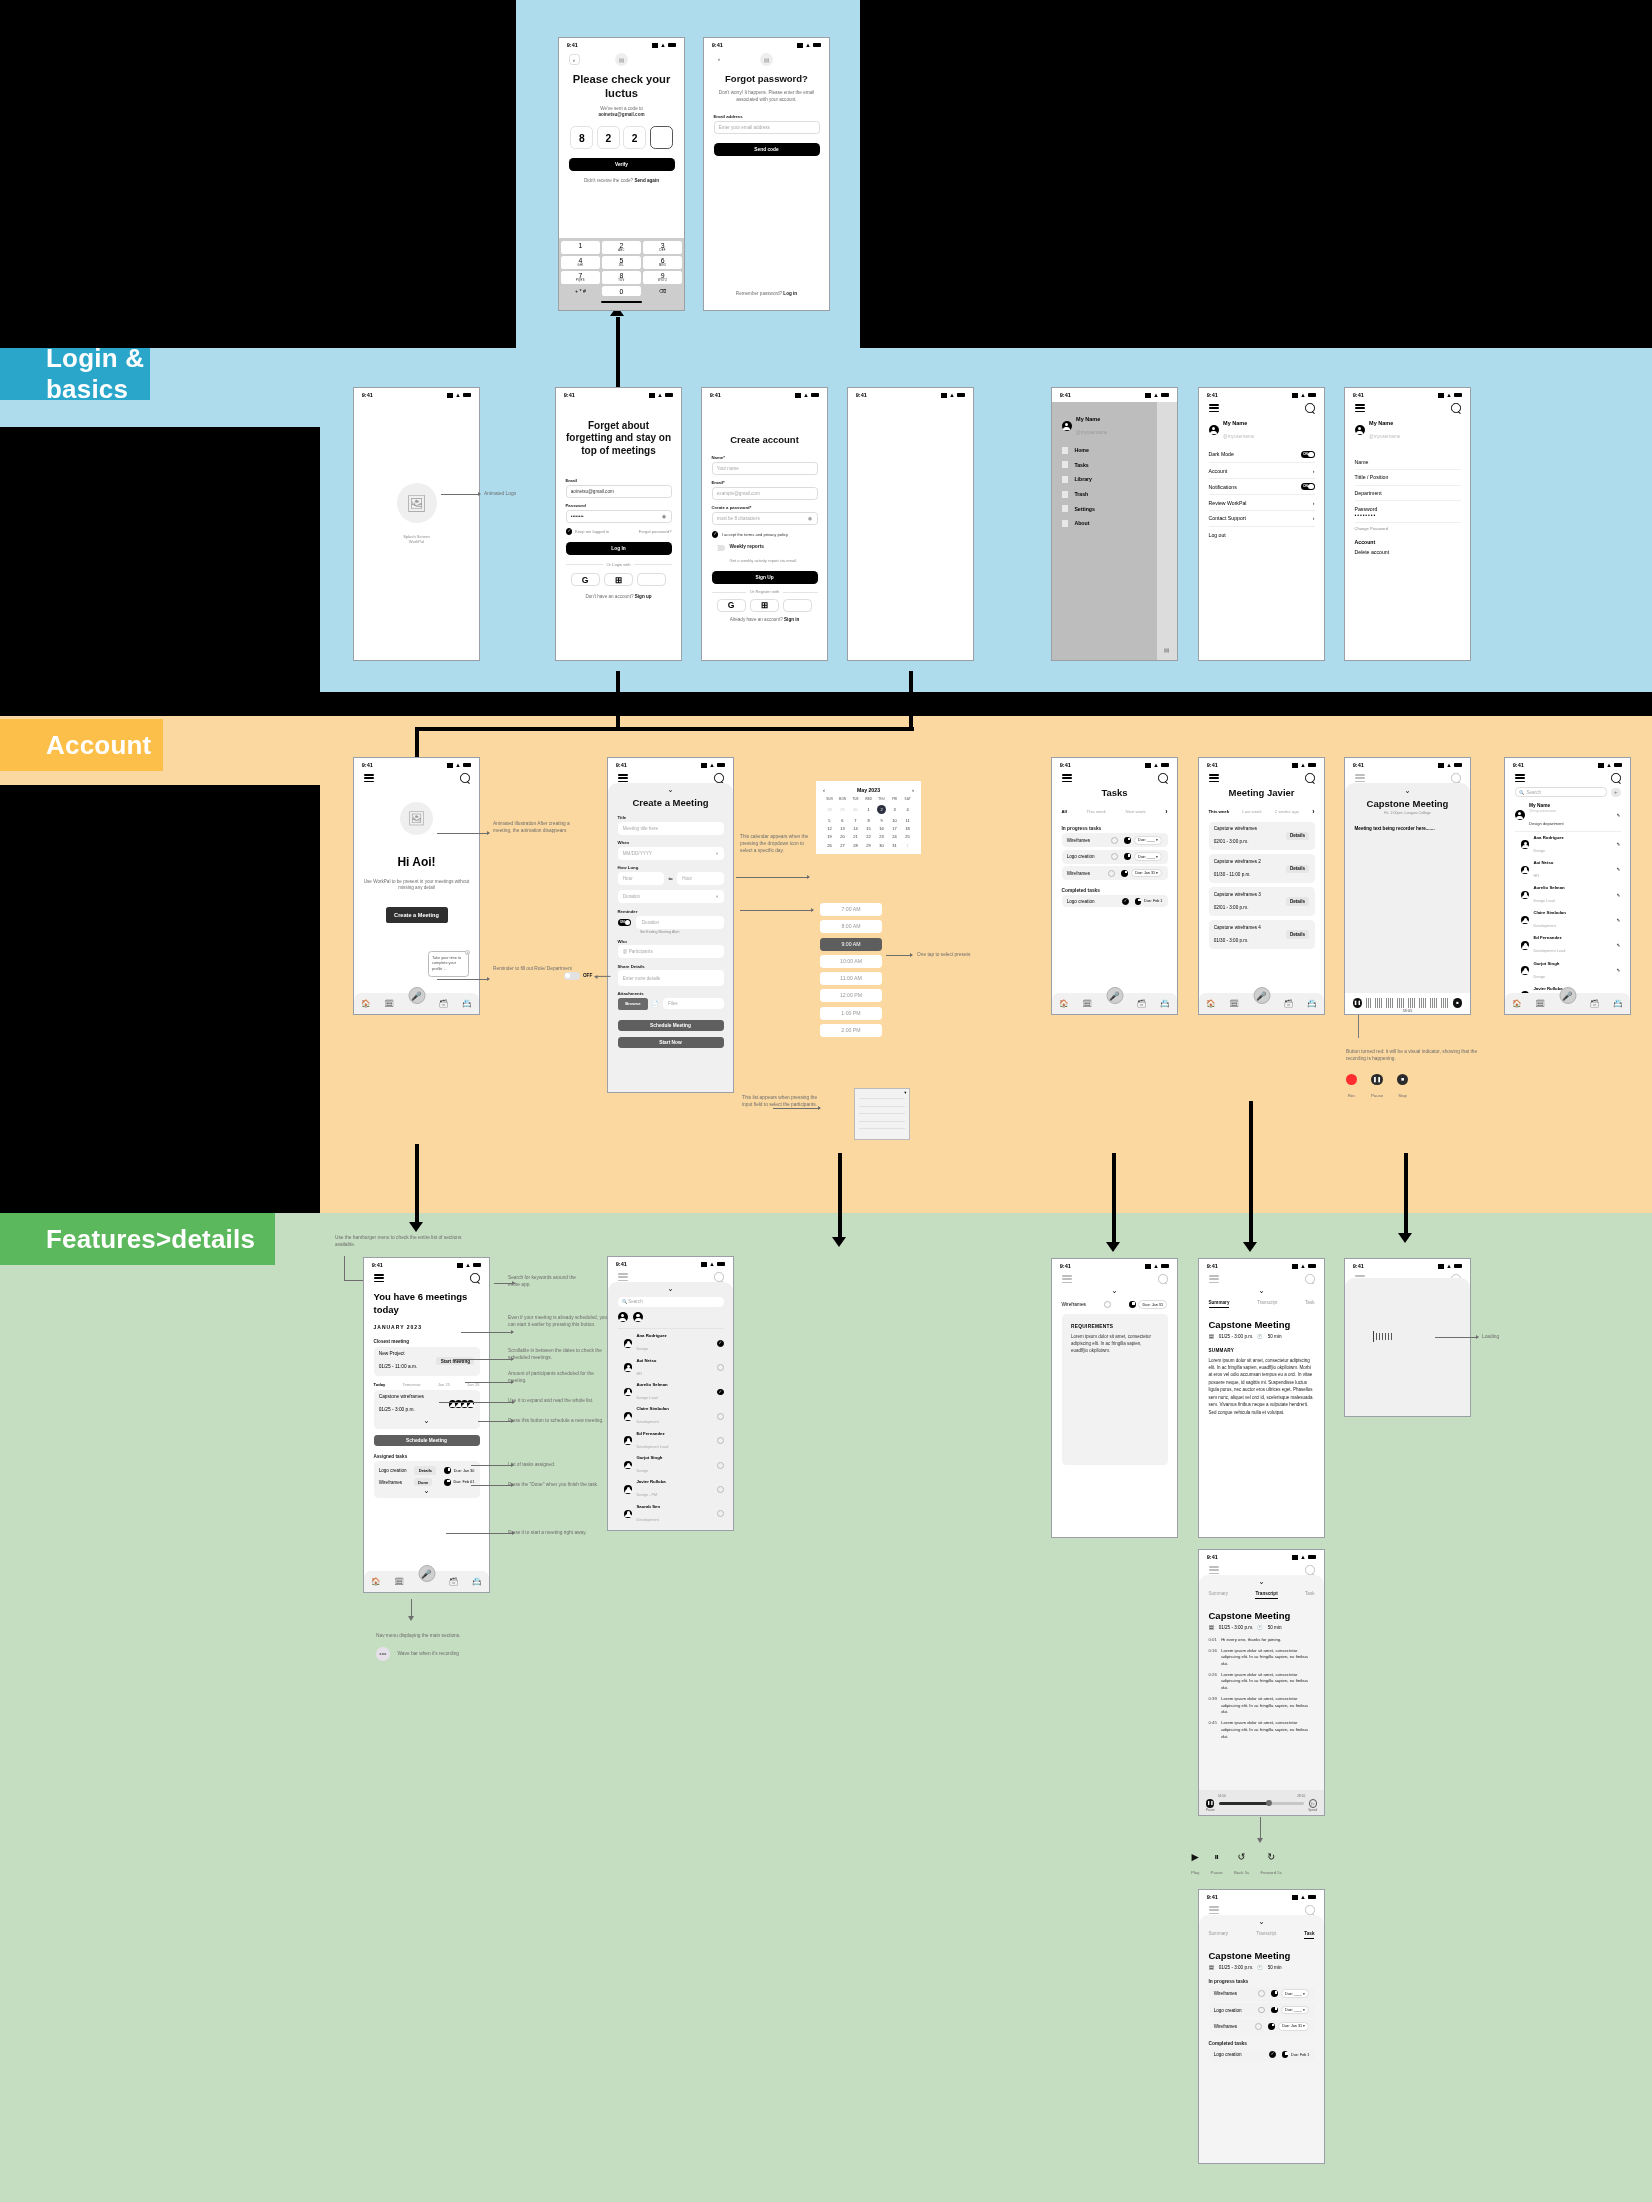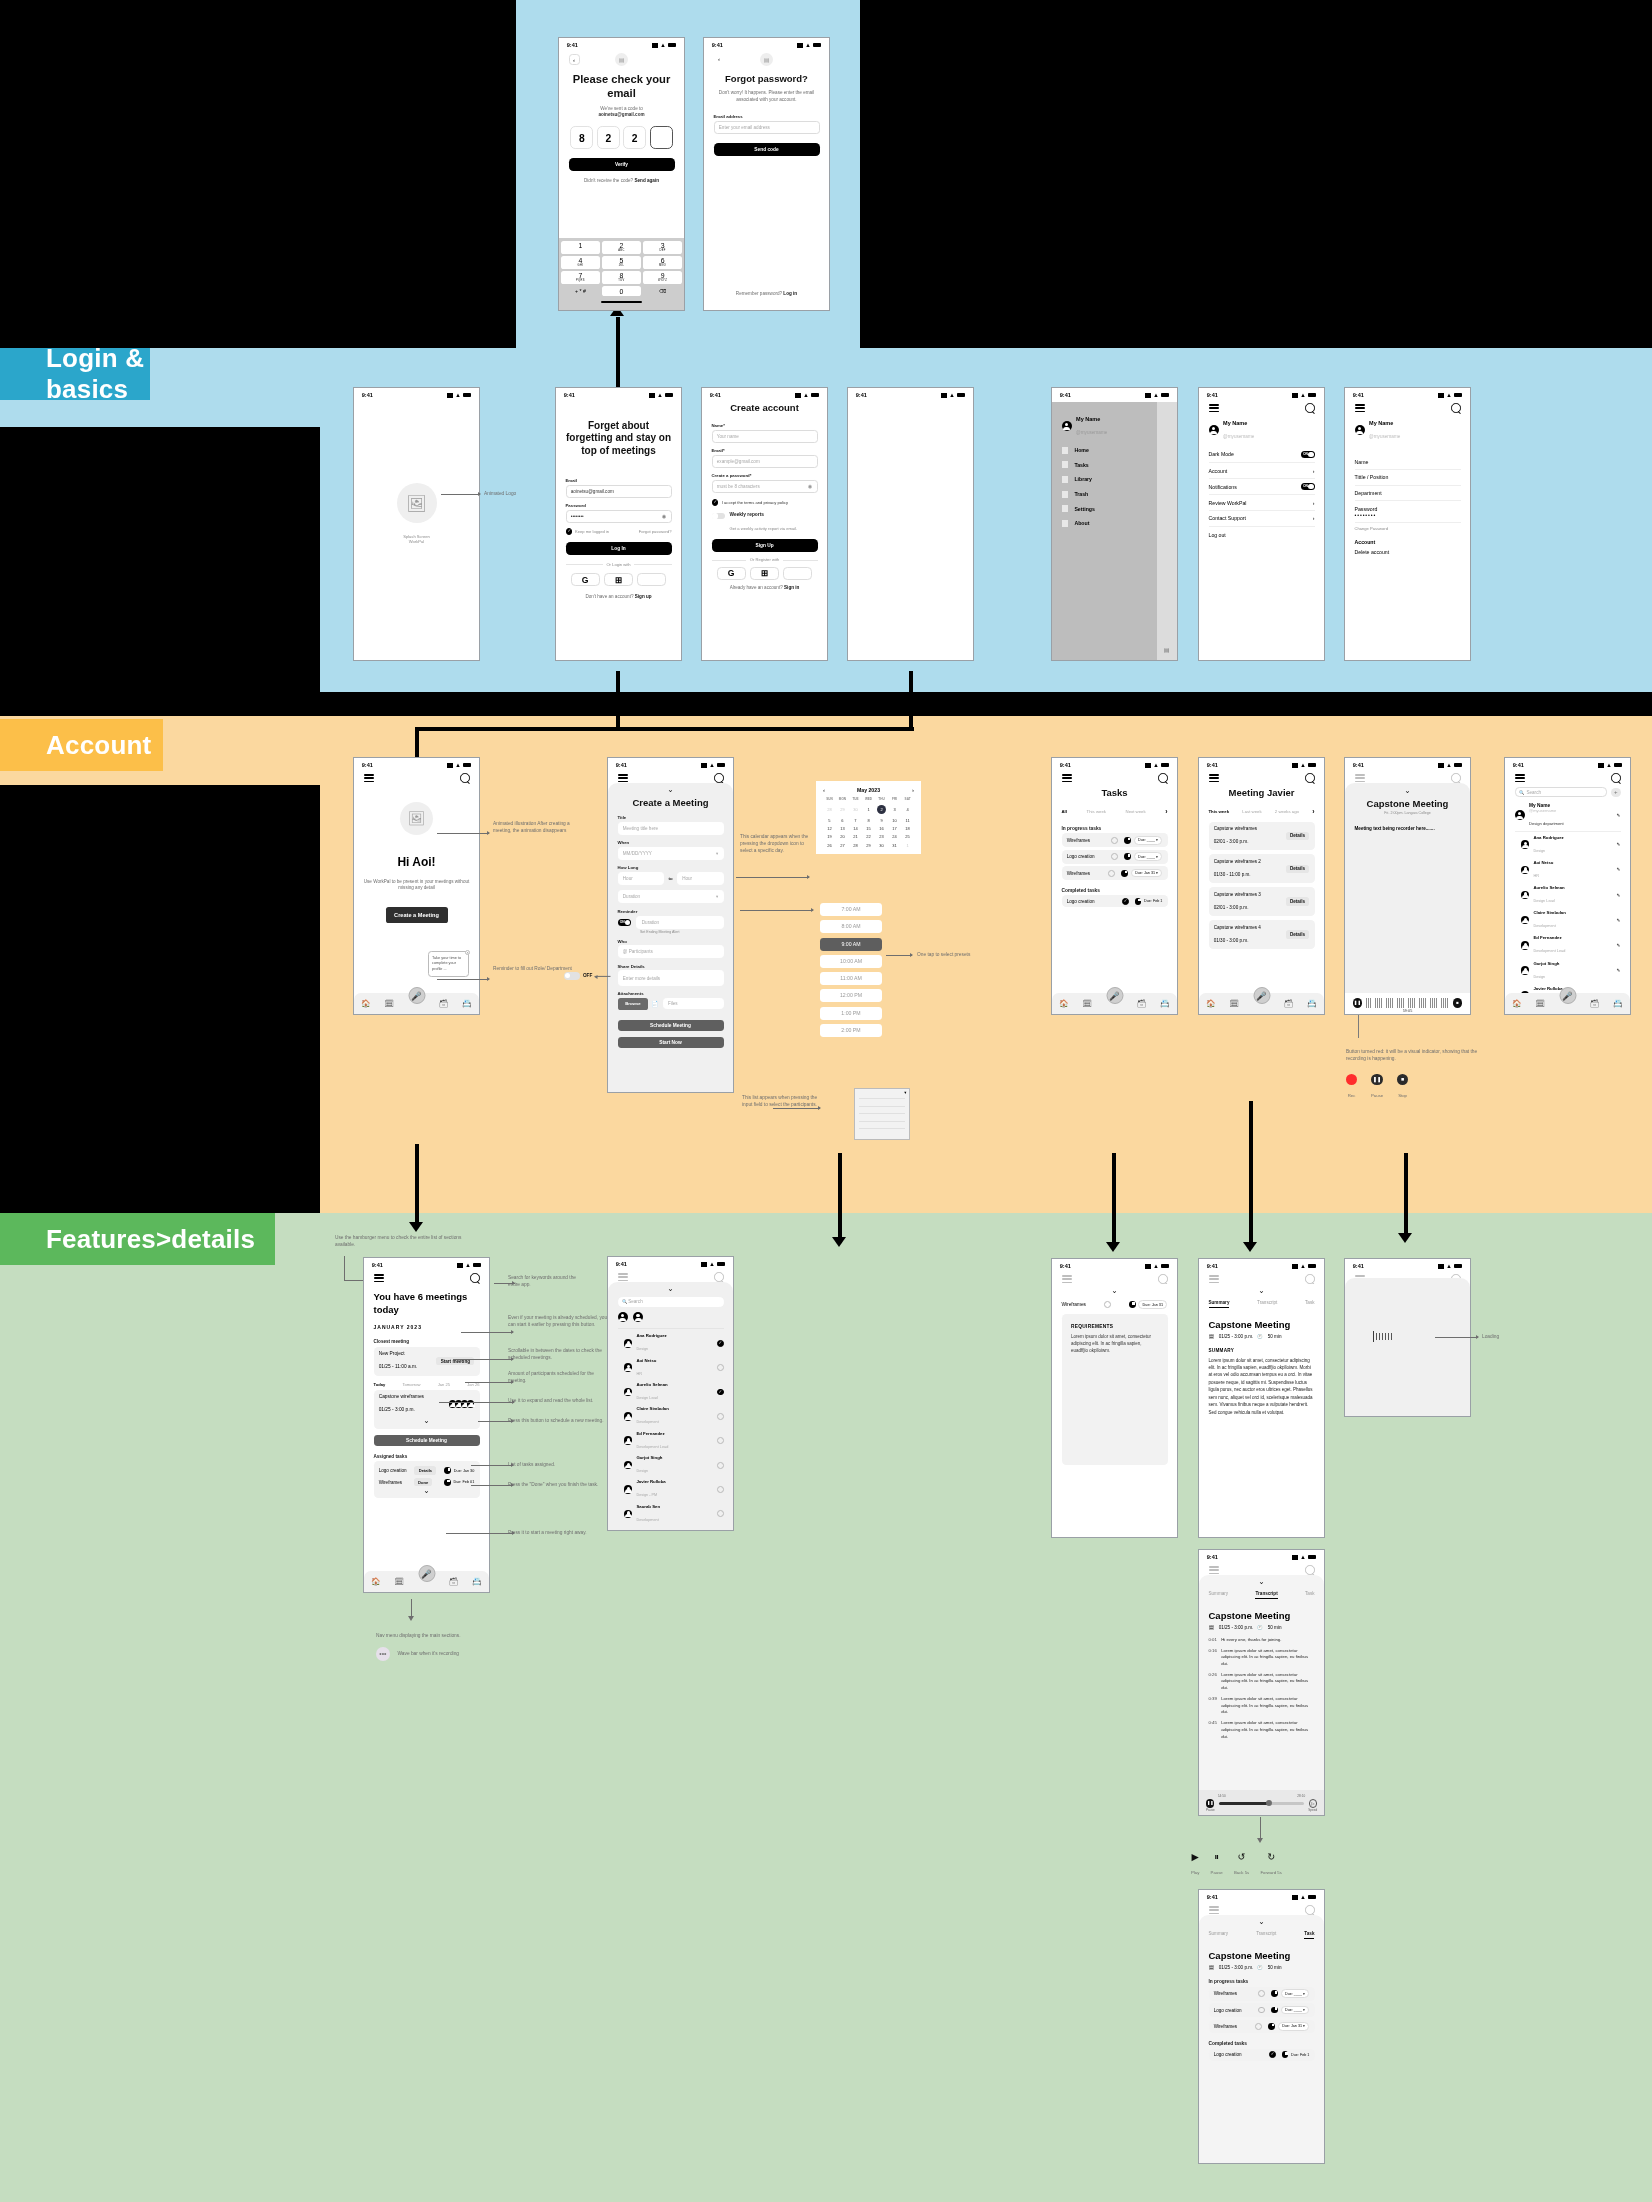--- a/index.html
+++ b/index.html
@@ -136,21 +136,21 @@
         <i class="wifi">▲</i>
         <i class="bat"></i>
       </span>
   </div>
   <div class="scr">
     <div class="row" style="justify-content:space-between;margin-top:3.4px;">
       <div style="width:11.2px;height:11.2px;border:0.9px solid #ddd;border-radius:3.4px;text-align:center;font-size:6px;line-height:10.3px;">‹</div>
       <div style="width:13px;height:13px;border-radius:50%;background:#eee;display:flex;align-items:center;justify-content:center;font-size:6px;color:#999;">▤</div>
       <div style="width:11.2px"></div>
     </div>
-    <div class="title-lg" style="margin-top:6px;">Please check your email</div>
+    <div class="title-lg" style="margin-top:6px;">Please check your luctus</div>
     <div class="sub" style="margin-top:5.2px;">We've sent a code to</div>
     <div class="sub" style="font-weight:bold;color:#333;">aoinetsu@gmail.com</div>
     <div class="row" style="gap:3.4px;margin-top:6.9px;justify-content:center;">
       <div style="width:23px;height:23px;border:0.9px solid #e2e2e2;border-radius:5.2px;text-align:center;line-height:23px;font-size:10.3px;font-weight:bold;">8</div>
       <div style="width:23px;height:23px;border:0.9px solid #e2e2e2;border-radius:5.2px;text-align:center;line-height:23px;font-size:10.3px;font-weight:bold;">2</div>
       <div style="width:23px;height:23px;border:0.9px solid #e2e2e2;border-radius:5.2px;text-align:center;line-height:23px;font-size:10.3px;font-weight:bold;">2</div>
       <div style="width:23px;height:23px;border:1.3px solid #555;border-radius:5.2px;"></div>
     </div>
     <div class="btn-dark" style="margin-top:9.5px;">Verify</div>
     <div class="sub" style="margin-top:6.9px;">
@@ -305,21 +305,21 @@
 <div class="phone" style="left:701px;top:387px;width:127px;height:274px;">
   <div class="status">
     <span>9:41</span>
     <span class="ico">
         <i class="sig"></i>
         <i class="wifi">▲</i>
         <i class="bat"></i>
       </span>
   </div>
   <div class="scr">
-    <div class="title-md" style="margin-top:2px;">Create account</div>
+    <div class="title-md" style="margin-top:34px;">Create account</div>
     <div class="lbl" style="margin-top:10.3px;">Name*</div>
     <div class="field">
         <span>Your name</span>
       </div>
     <div class="lbl" style="margin-top:5.2px;">Email*</div>
     <div class="field">
         <span>example@gmail.com</span>
       </div>
     <div class="lbl" style="margin-top:5.2px;">Create a password*</div>
     <div class="field">

